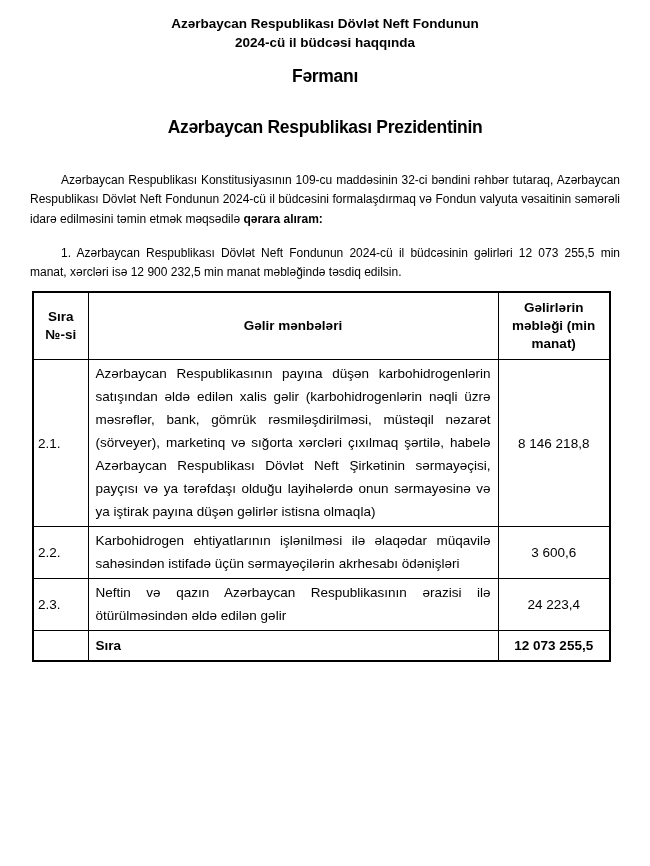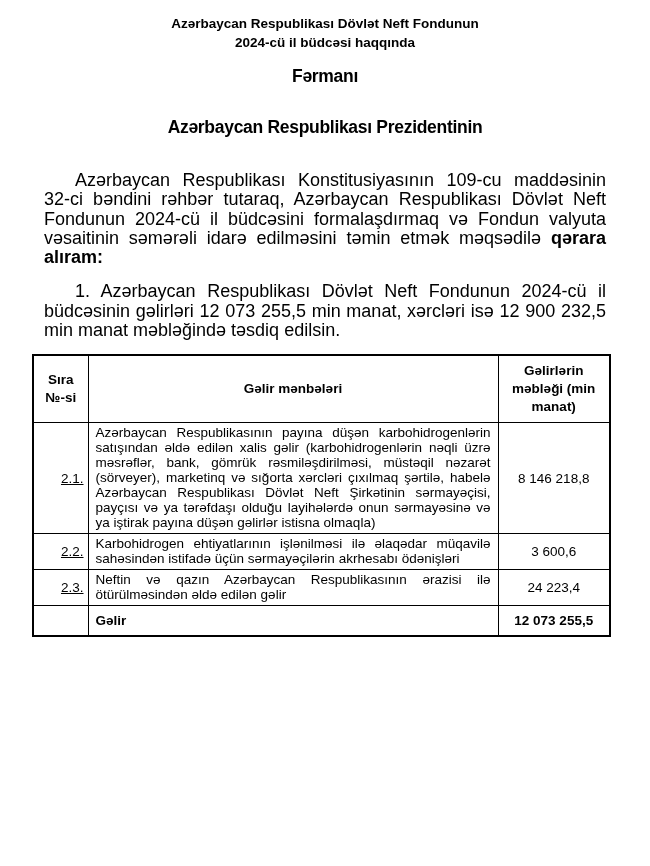--- a/index.html
+++ b/index.html
@@ -29,22 +29,22 @@
     font-weight: bold;
     font-size: 17.5px;
     letter-spacing: -0.3px;
     line-height: 22px;
     margin-top: 29px;
   }
   .doc-title.second {
     margin-top: 13px;
   }
   p.body-text {
-    margin: 14px;
-    font-size: 18px;
+    margin: 0;
+    font-size: 12px;
     line-height: 19.3px;
     text-align: justify;
     text-indent: 31px;
   }
   .preamble-wrap {
     margin-top: 33px;
   }
   .items-wrap {
     margin-top: 15px;
   }
@@ -67,27 +67,26 @@
   col.c-src   { width: 410px; }
   col.c-amt   { width: 112px; }
   table.rev-table th {
     font-weight: bold;
     text-align: center;
     line-height: 18px;
     padding: 6px 4px;
     height: 66px;
   }
   td.cell-no {
-    text-align: right;
+    text-align: left;
     padding: 2px 4px;
-    text-decoration: underline;
   }
   td.cell-src {
     text-align: justify;
-    line-height: 15px;
+    line-height: 23px;
     padding: 2px 7px 3px 7px;
   }
   td.cell-amt {
     text-align: center;
     white-space: nowrap;
     padding: 2px 4px;
     margin-left: 30px;
   }
   tr.total-row td.cell-src,
   tr.total-row td.cell-amt {
@@ -145,20 +144,20 @@
         <td class="cell-src">Karbohidrogen ehtiyatlarının işlənilməsi ilə əlaqədar müqavilə sahəsindən istifadə üçün sərmayəçilərin akrhesabı ödənişləri</td>
         <td class="cell-amt">3 600,6</td>
       </tr>
       <tr>
         <td class="cell-no">2.3.</td>
         <td class="cell-src">Neftin və qazın Azərbaycan Respublikasının ərazisi ilə ötürülməsindən əldə edilən gəlir</td>
         <td class="cell-amt">24 223,4</td>
       </tr>
       <tr class="total-row">
         <td class="cell-no"></td>
-        <td class="cell-src">Gəlir</td>
+        <td class="cell-src">Sıra</td>
         <td class="cell-amt">12 073 255,5</td>
       </tr>
     </tbody>
   </table>
 
 
 </div>
 
 </body></html>

